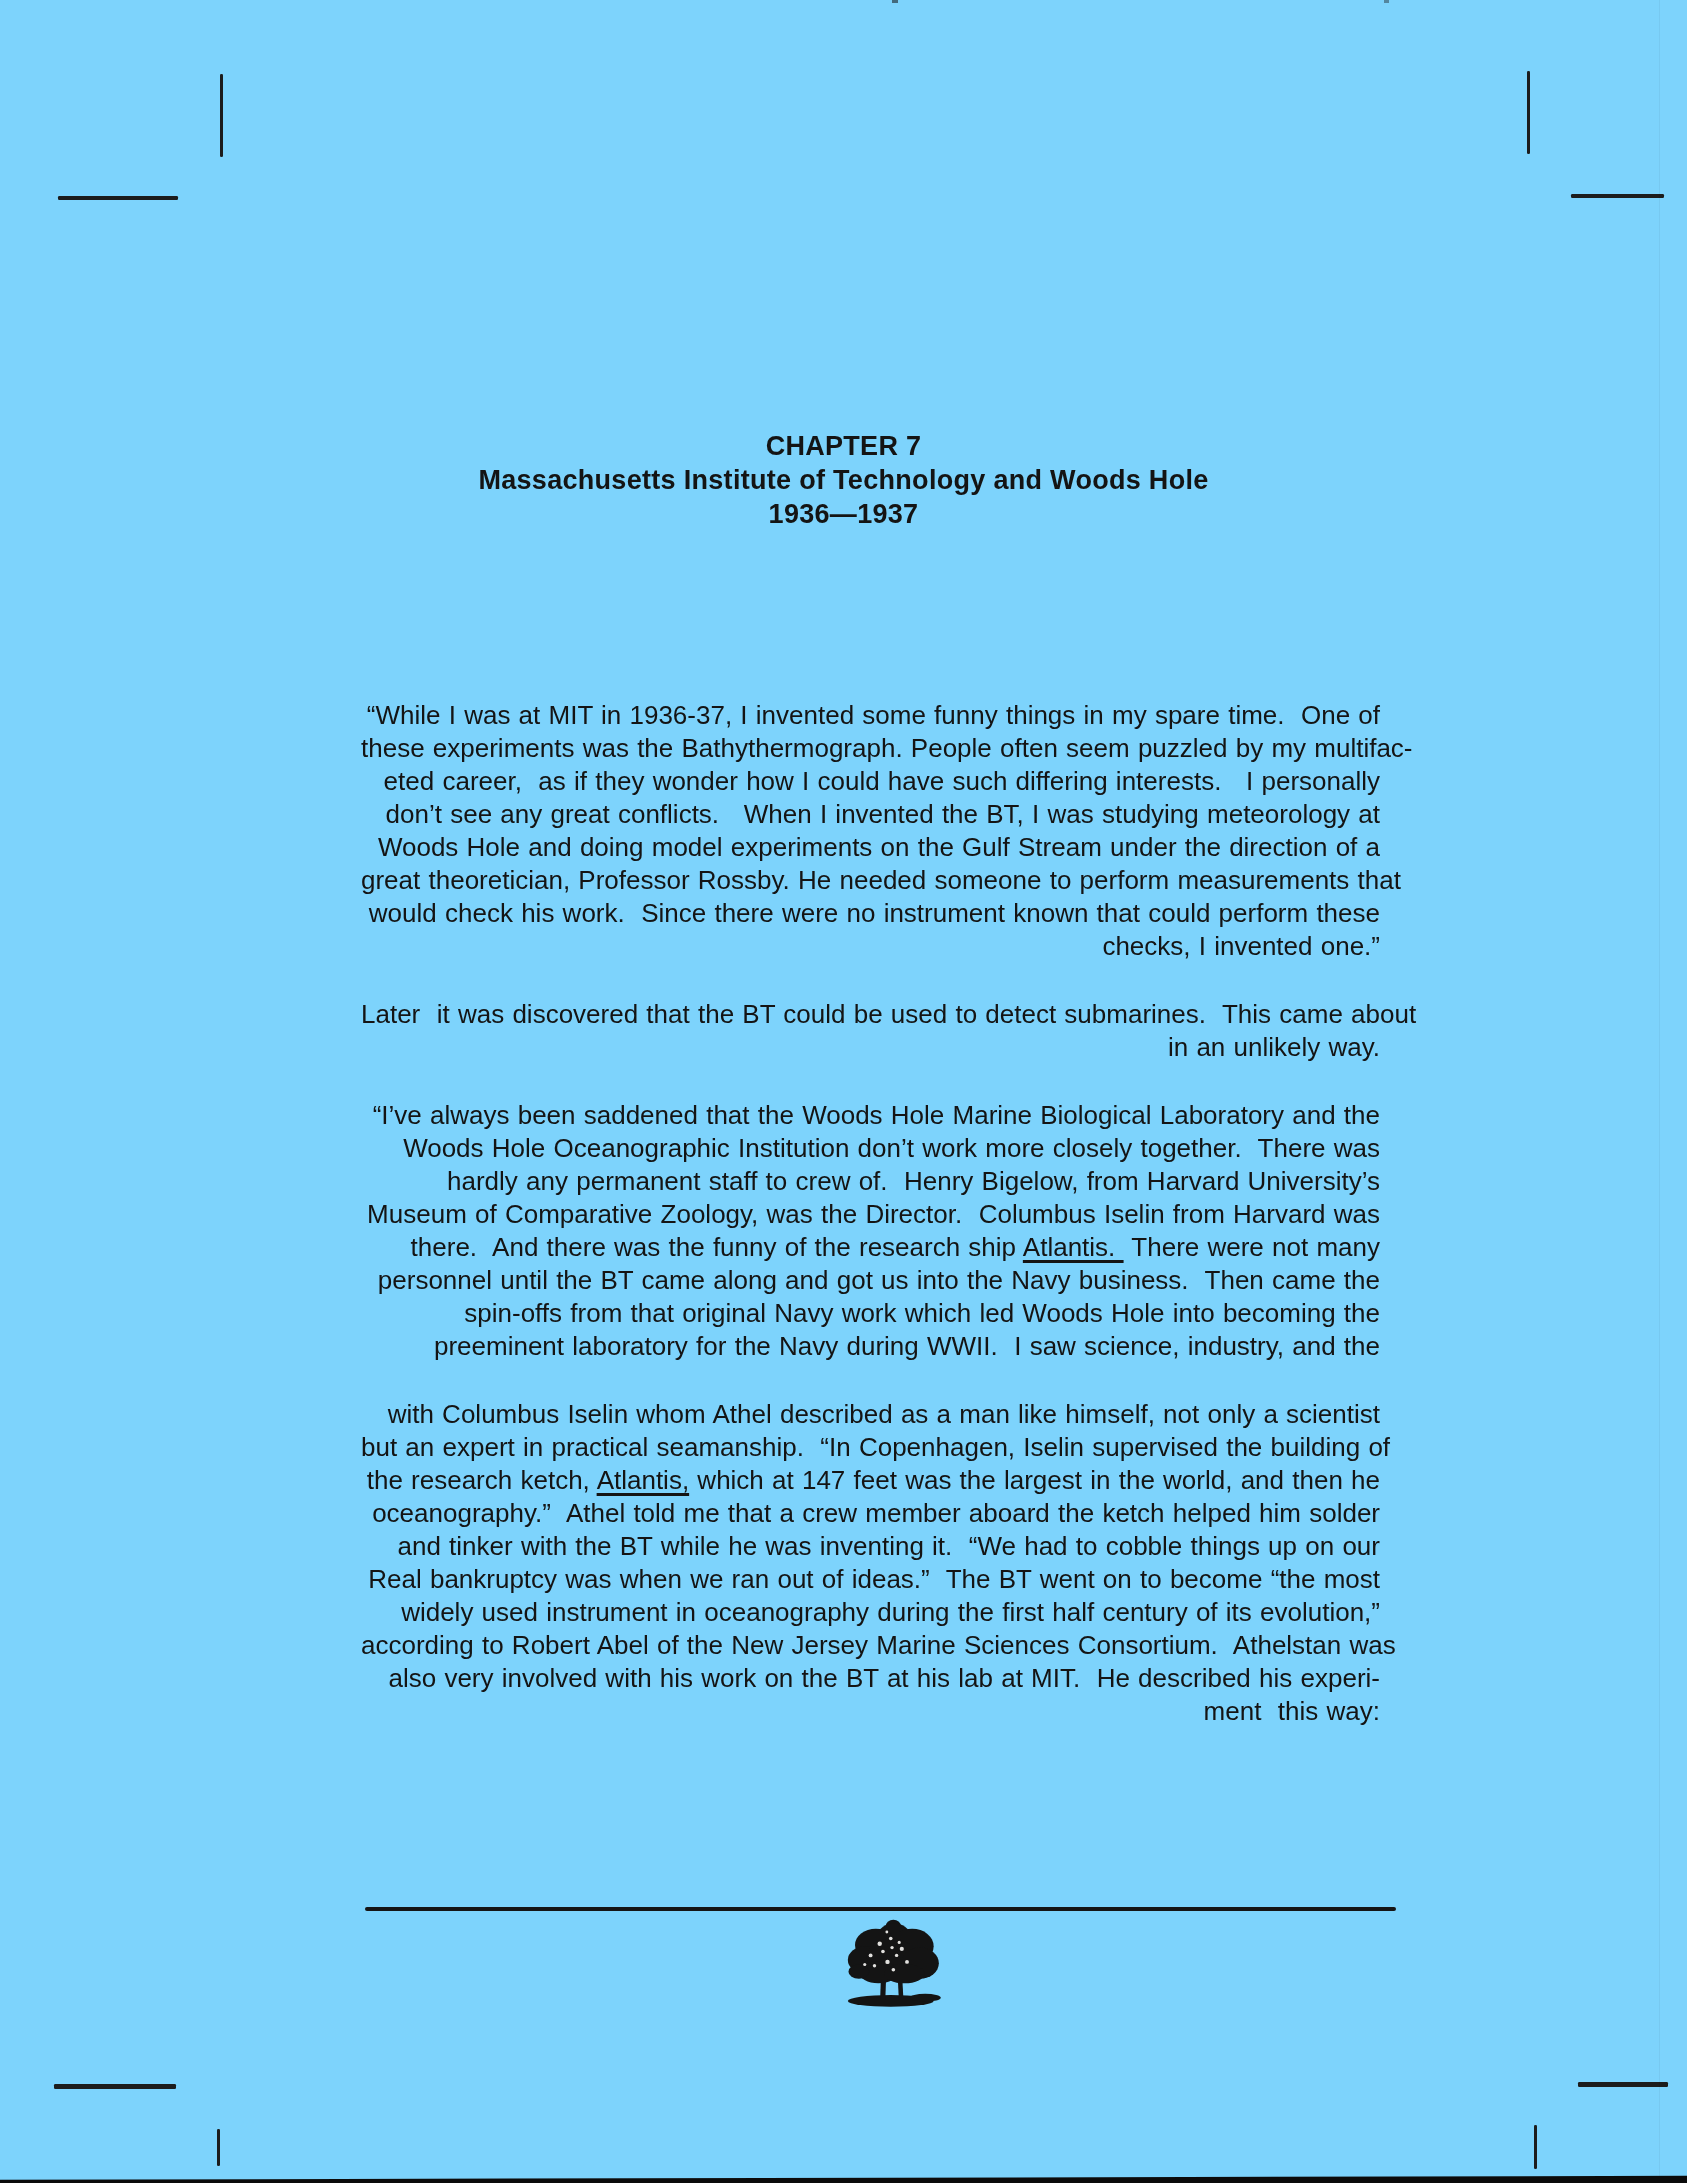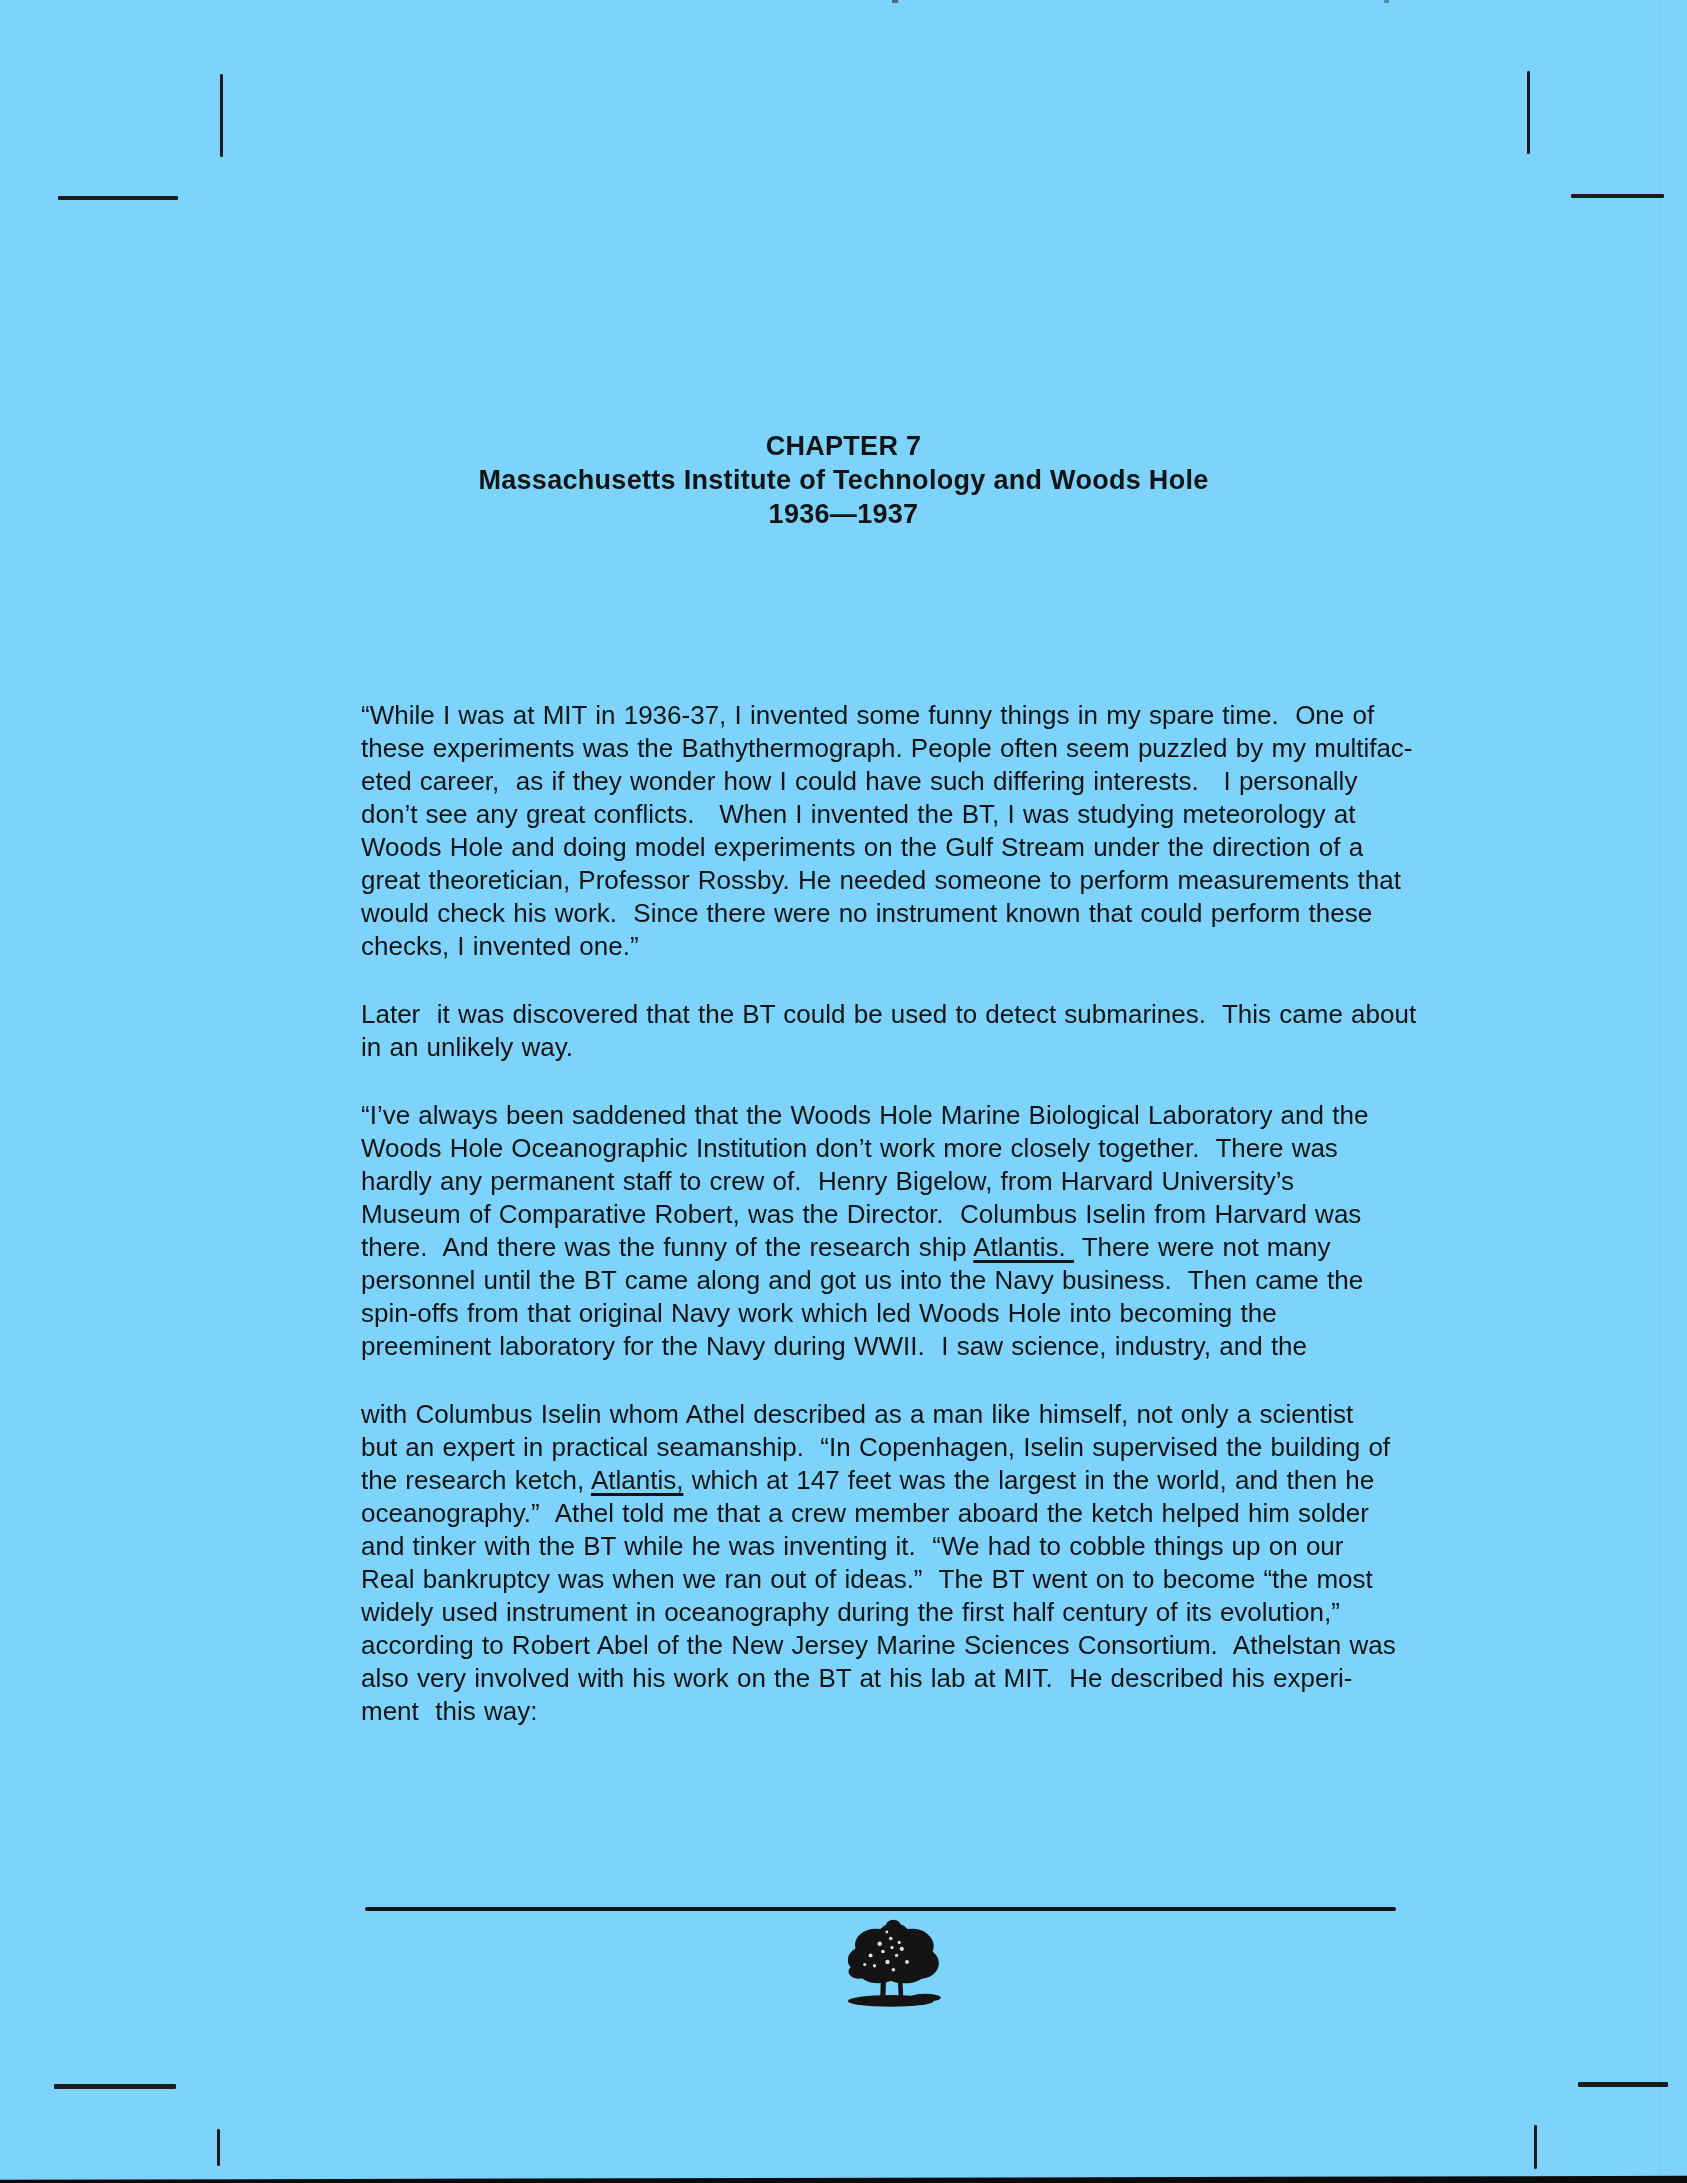--- a/index.html
+++ b/index.html
@@ -32,21 +32,21 @@
     position:absolute;left:0;top:429px;width:1687px;text-align:center;
     font-weight:bold;font-size:27px;line-height:34px;letter-spacing:0.3px;
   }
   .chapter-header div{white-space:pre;}
   
   .body-text{
     position:absolute;left:361px;top:699px;width:1019px;
     font-size:26px;line-height:33px;word-spacing:1px;
   }
   .para{margin:0 0 35px 0;}
-  .line{white-space:pre;height:33px;}
+  .line{white-space:pre;height:33px;text-align:right;}
   .u{text-decoration:underline;text-decoration-thickness:2.6px;text-underline-offset:4px;}
   
   .footer-rule{position:absolute;left:365px;top:1907px;width:1031px;height:4px;background:#151515;border-radius:2px;}
   .tree{position:absolute;left:828px;top:1919px;width:132px;height:91px;}
 </style>
 </head>
 <body>
 
 <div class="page">
 
@@ -81,21 +81,21 @@
         <div class="line"><span>checks, I invented one.”</span></div>
       </div>
       <div class="para">
         <div class="line"><span>Later  it was discovered that the BT could be used to detect submarines.  This came about</span></div>
         <div class="line"><span>in an unlikely way.</span></div>
       </div>
       <div class="para">
         <div class="line"><span>“I’ve always been saddened that the Woods Hole Marine Biological Laboratory and the</span></div>
         <div class="line"><span>Woods Hole Oceanographic Institution don’t work more closely together.  There was</span></div>
         <div class="line"><span>hardly any permanent staff to crew of.  Henry Bigelow, from Harvard University’s</span></div>
-        <div class="line"><span>Museum of Comparative Robert, was the Director.  Columbus Iselin from Harvard was</span></div>
+        <div class="line"><span>Museum of Comparative Zoology, was the Director.  Columbus Iselin from Harvard was</span></div>
         <div class="line"><span>there.  And there was the funny of the research ship </span><span class="u">Atlantis. </span><span> There were not many</span></div>
         <div class="line"><span>personnel until the BT came along and got us into the Navy business.  Then came the</span></div>
         <div class="line"><span>spin-offs from that original Navy work which led Woods Hole into becoming the</span></div>
         <div class="line"><span>preeminent laboratory for the Navy during WWII.  I saw science, industry, and the</span></div>
       </div>
       <div class="para">
         <div class="line"><span>with Columbus Iselin whom Athel described as a man like himself, not only a scientist</span></div>
         <div class="line"><span>but an expert in practical seamanship.  “In Copenhagen, Iselin supervised the building of</span></div>
         <div class="line"><span>the research ketch, </span><span class="u">Atlantis,</span><span> which at 147 feet was the largest in the world, and then he</span></div>
         <div class="line"><span>oceanography.”  Athel told me that a crew member aboard the ketch helped him solder</span></div>

